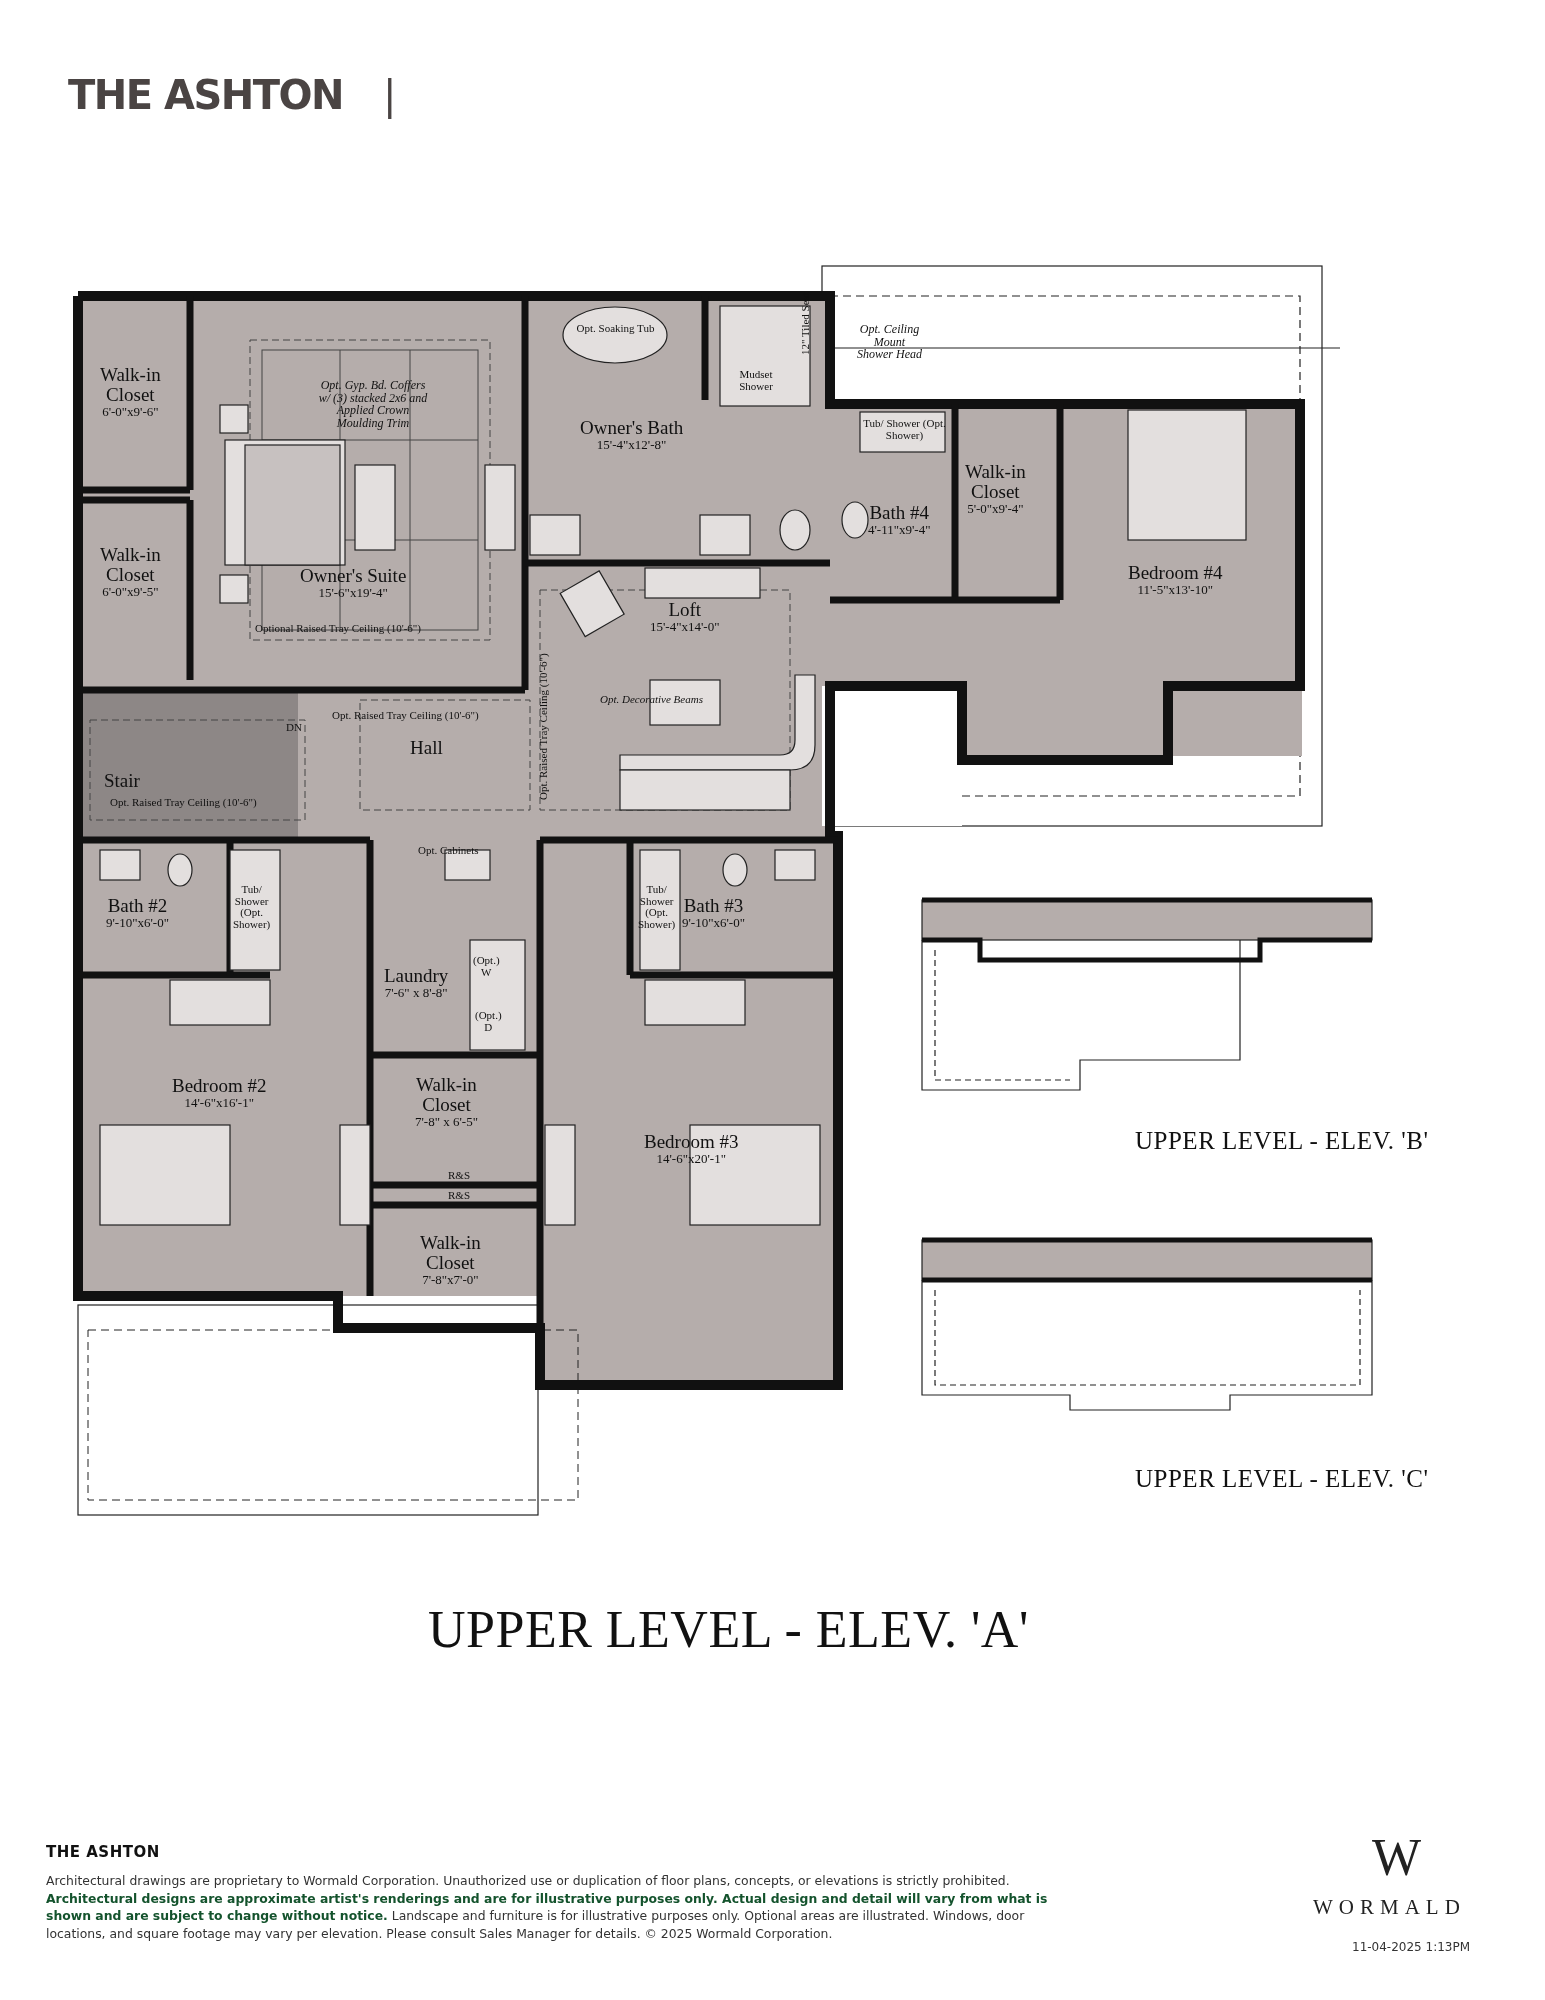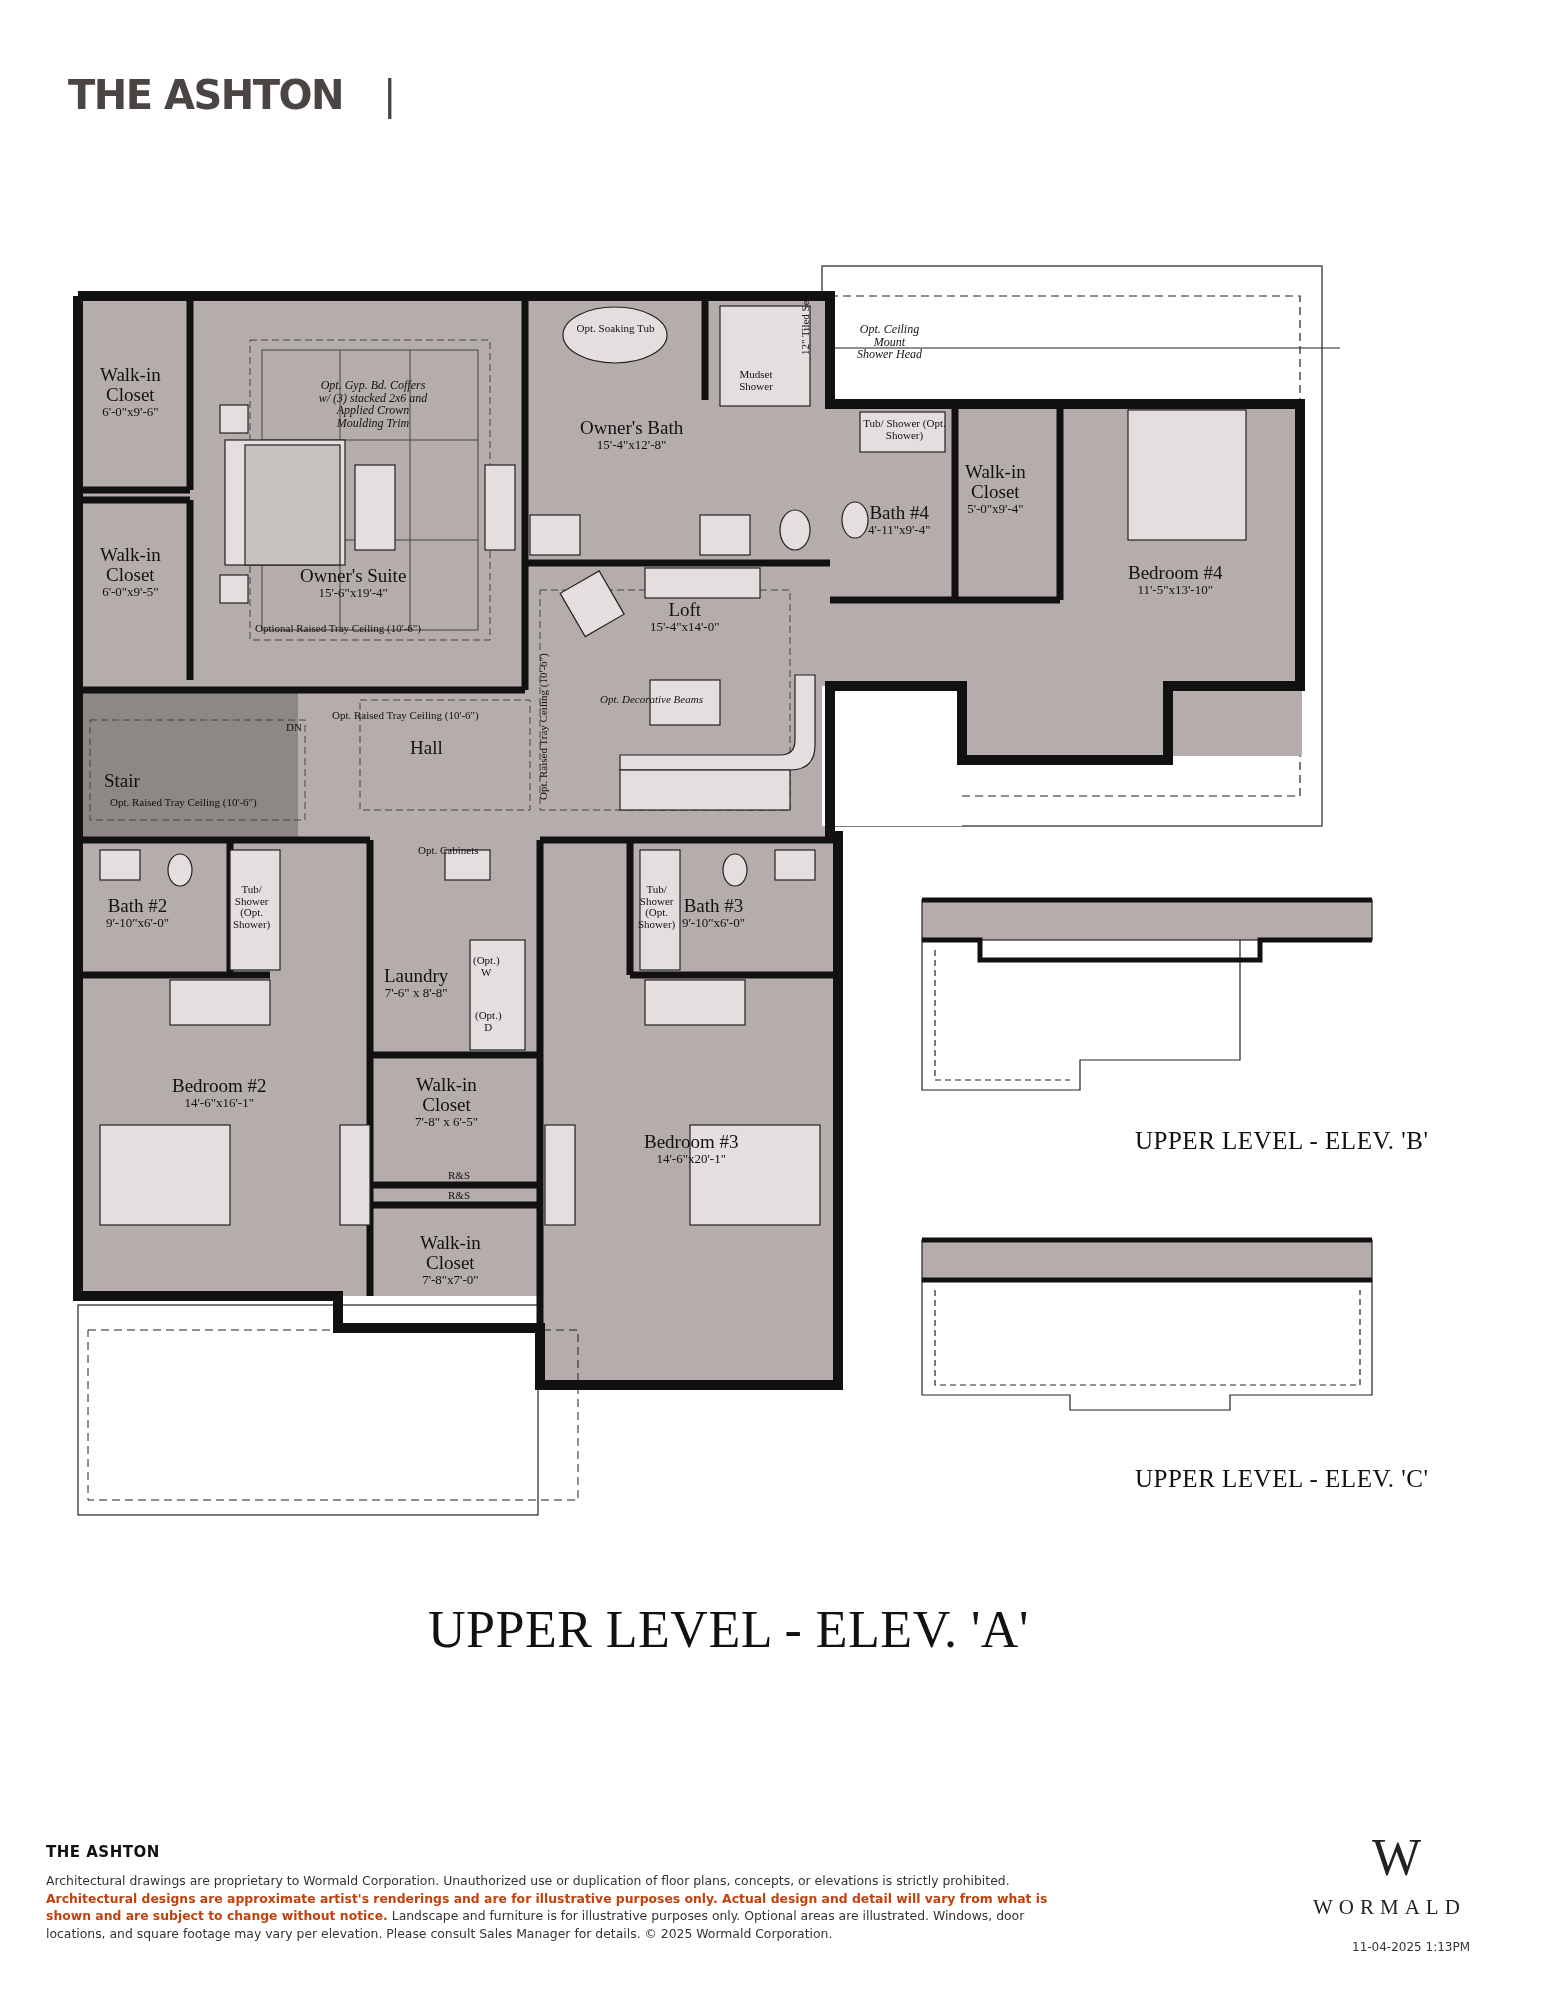--- a/index.html
+++ b/index.html
@@ -9,21 +9,21 @@
   svg.plan { position:absolute; left:0; top:0; }
   .lbl { position:absolute; text-align:center; line-height:1.05; color:#111; white-space:nowrap; }
   .room { font-size:19px; }
   .dim { font-size:13px; display:block; }
   .note { font-size:12px; font-style:italic;margin-top:21px; }
   .small { font-size:11px; }
   .elev-title { position:absolute; font-size:25px; letter-spacing:0.5px; }
   .main-title { position:absolute; left:428px; top:1600px; font-size:52px; letter-spacing:0.5px; }
   .footer-title { position:absolute; left:46px; top:1843px; font-family:"DejaVu Sans", sans-serif; font-weight:bold; font-size:15px; letter-spacing:0.5px; color:#111; }
   .disclaimer { position:absolute; left:46px; top:1872px; width:1040px; font-family:"DejaVu Sans", sans-serif; font-size:12.4px; line-height:17.5px; color:#333; }
-  .disclaimer b { color:#c2410c; }
+  .disclaimer b { color:#14532d; }
   .logo-w { position:absolute; left:1372px; top:1828px; font-size:52px; color:#222; }
   .logo-name { position:absolute; left:1313px; top:1895px; font-size:21px; letter-spacing:6px; color:#222; }
   .stamp { position:absolute; left:1352px; top:1940px; font-family:"DejaVu Sans", sans-serif; font-size:12px; color:#333; }
 </style>
 </head>
 <body>
 
 <div class="header">
   <span>THE ASHTON</span>
   <span class="sep">|</span>

